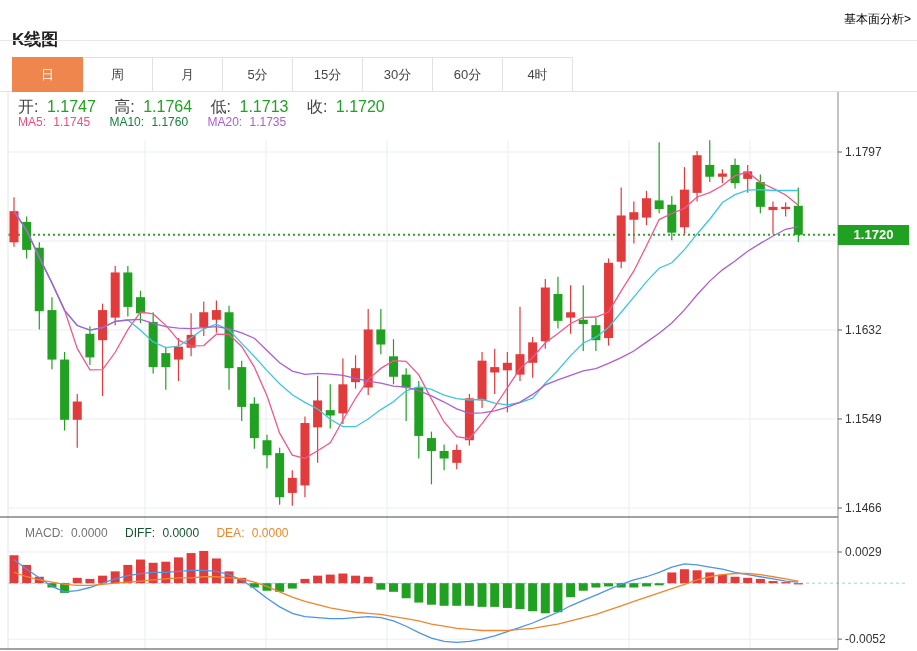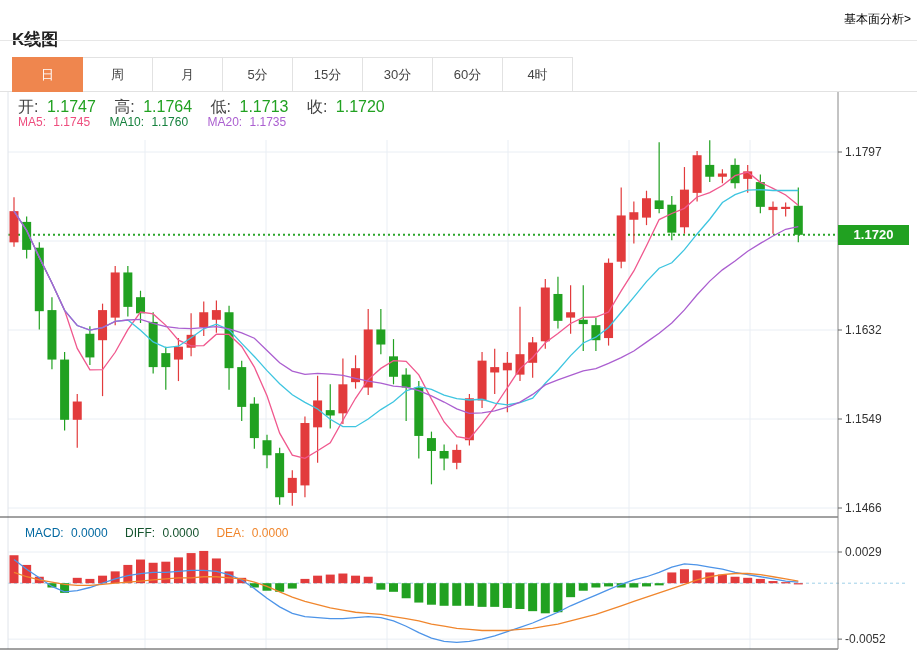--- a/index.html
+++ b/index.html
@@ -21,21 +21,21 @@
   .green{color:#21a121;}
   .marow{position:absolute;left:18px;top:115px;font-size:12px;white-space:nowrap;}
   .marow span{margin-right:4px;}
   .marow .gap{margin-right:16px;}
   .ma5c{color:#ee4d7e;}
   .ma10c{color:#15803d;}
   .ma20c{color:#ab5fd0;}
   .macdrow{position:absolute;left:25px;top:526px;font-size:12px;white-space:nowrap;}
   .macdrow span{margin-right:4px;}
   .macdrow .gap{margin-right:14px;}
-  .macdc{color:#0369a1;}
+  .macdc{color:#737373;}
   .diffc{color:#14532d;}
   .deac{color:#f0862d;}
   svg{position:absolute;left:0;top:0;}
   .badge{position:absolute;left:838px;top:225px;width:71px;height:20px;background:#21a121;
          color:#fff;font-size:13px;font-weight:bold;text-align:center;line-height:20px;z-index:3;}
   .ticktext{font-size:12px;fill:#333;}
 </style>
 </head>
 <body>
 

